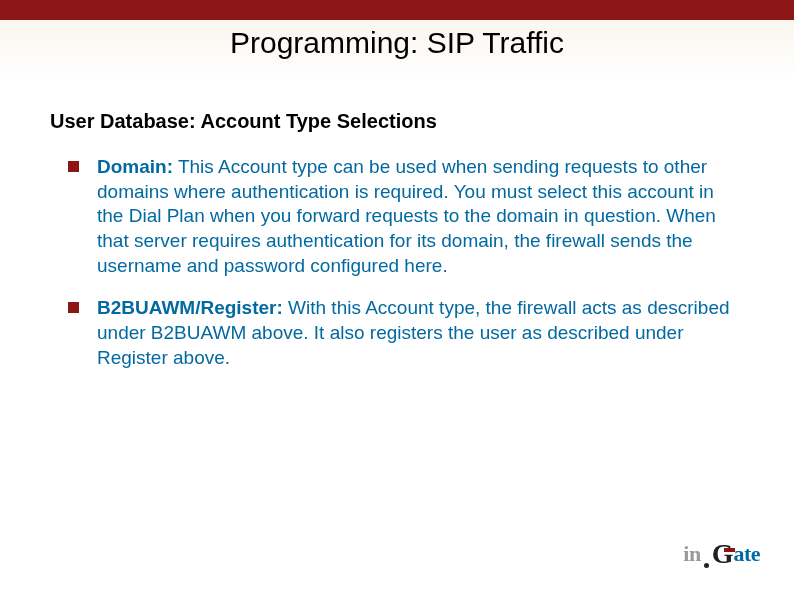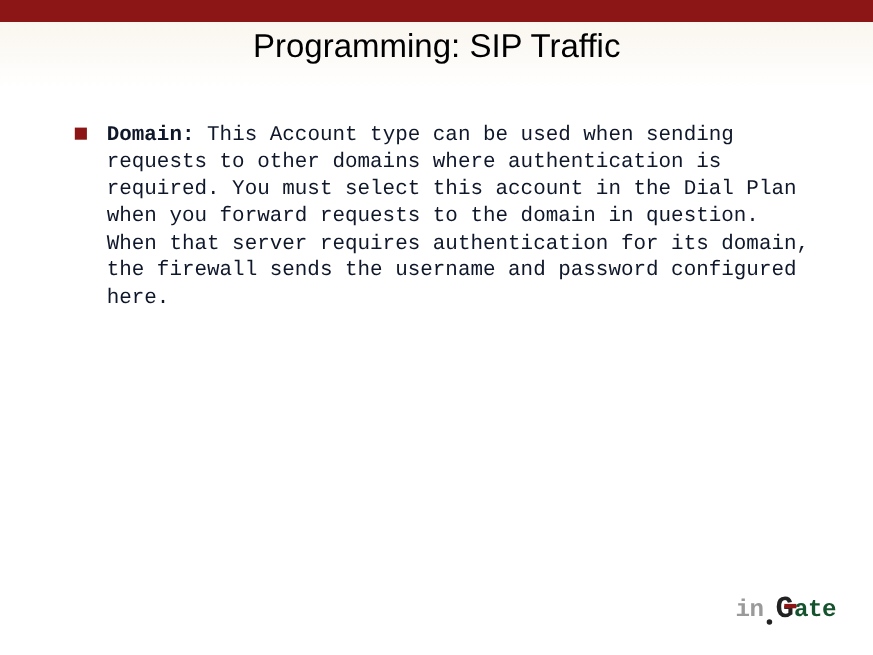--- a/index.html
+++ b/index.html
@@ -6,43 +6,50 @@
   html, body { width: 794px; height: 595px; font-family: Arial, Helvetica, sans-serif; background: #fff; overflow: hidden; }
   .slide { width: 794px; height: 586px; position: relative; }
   .title-bar { width: 100%; height: 20px; background: #8c1515; }
   .title-area { width: 100%; height: 60px; background: linear-gradient(to bottom, #faf6ef 0%, #ffffff 100%); display: flex; align-items: flex-start; justify-content: center; padding-top: 6px; }
   .title-text { font-size: 30px; font-weight: 400; color: #000; }
   .content { padding: 30px 50px 0 50px; }
   .subtitle { font-size: 20px; font-weight: 700; color: #000; margin-bottom: 22px; }
   .bullets { list-style: none; }
   .bullet-item { display: flex; margin-bottom: 18px; }
   .square { width: 11px; height: 11px; background: #8c1515; flex-shrink: 0; margin-top: 6px; margin-right: 18px; margin-left: 18px; }
-  .item-body { font-family: Liberation Mono, monospace; font-size: 19px; line-height: 1.3; color: #0f172a; }
+  .item-body { font-family: Liberation Sans, sans-serif; font-size: 19px; line-height: 1.3; color: #0369a1; }
   .item-label { font-weight: 700; }
-  .logo { position: absolute; right: 34px; bottom: 16px; display: flex; align-items: center; font-family: Liberation Mono, monospace; }
+  .logo { position: absolute; right: 34px; bottom: 16px; display: flex; align-items: center; font-family: Liberation Serif, serif; }
   .logo-in { font-size: 22px; font-weight: 700; color: #9a9a9a; letter-spacing: -0.5px; }
   .logo-dot { width: 5px; height: 5px; background: #222; border-radius: 50%; margin: 0 3px 2px 3px; align-self: flex-end; }
   .logo-g { font-size: 28px; font-weight: 700; color: #222; position: relative; display: inline-block; }
   .logo-g::after { content: ""; position: absolute; right: -2px; top: 10px; width: 11px; height: 4px; background: #8c1515; }
-  .logo-ate { font-size: 22px; font-weight: 700; color: #14532d; letter-spacing: -0.5px; }
+  .logo-ate { font-size: 22px; font-weight: 700; color: #0369a1; letter-spacing: -0.5px; }
 </style>
 </head>
 <body>
 
 <div class="slide">
   <div class="title-bar"></div>
   <div class="title-area">
     <div class="title-text">Programming: SIP Traffic</div>
   </div>
   <div class="content">
+    <div class="subtitle">User Database:  Account Type Selections</div>
     <ul class="bullets">
       <li class="bullet-item">
         <div class="square"></div>
         <div class="item-body">
           <span class="item-label">Domain:</span><span>  This Account type can be used when sending requests to other domains where authentication is required. You must select this account in the Dial Plan when you forward requests to the domain in question. When that server requires authentication for its domain, the firewall sends the username and password configured here.</span>
+        </div>
+      </li>
+      <li class="bullet-item">
+        <div class="square"></div>
+        <div class="item-body">
+          <span class="item-label">B2BUAWM/Register:</span><span>  With this Account type, the firewall acts as described under B2BUAWM above. It also registers the user as described under Register above.</span>
         </div>
       </li>
     </ul>
   </div>
   <div class="logo">
     <span class="logo-in">in</span>
     <span class="logo-dot"></span>
     <span class="logo-g">G</span>
     <span class="logo-ate">ate</span>
   </div>

